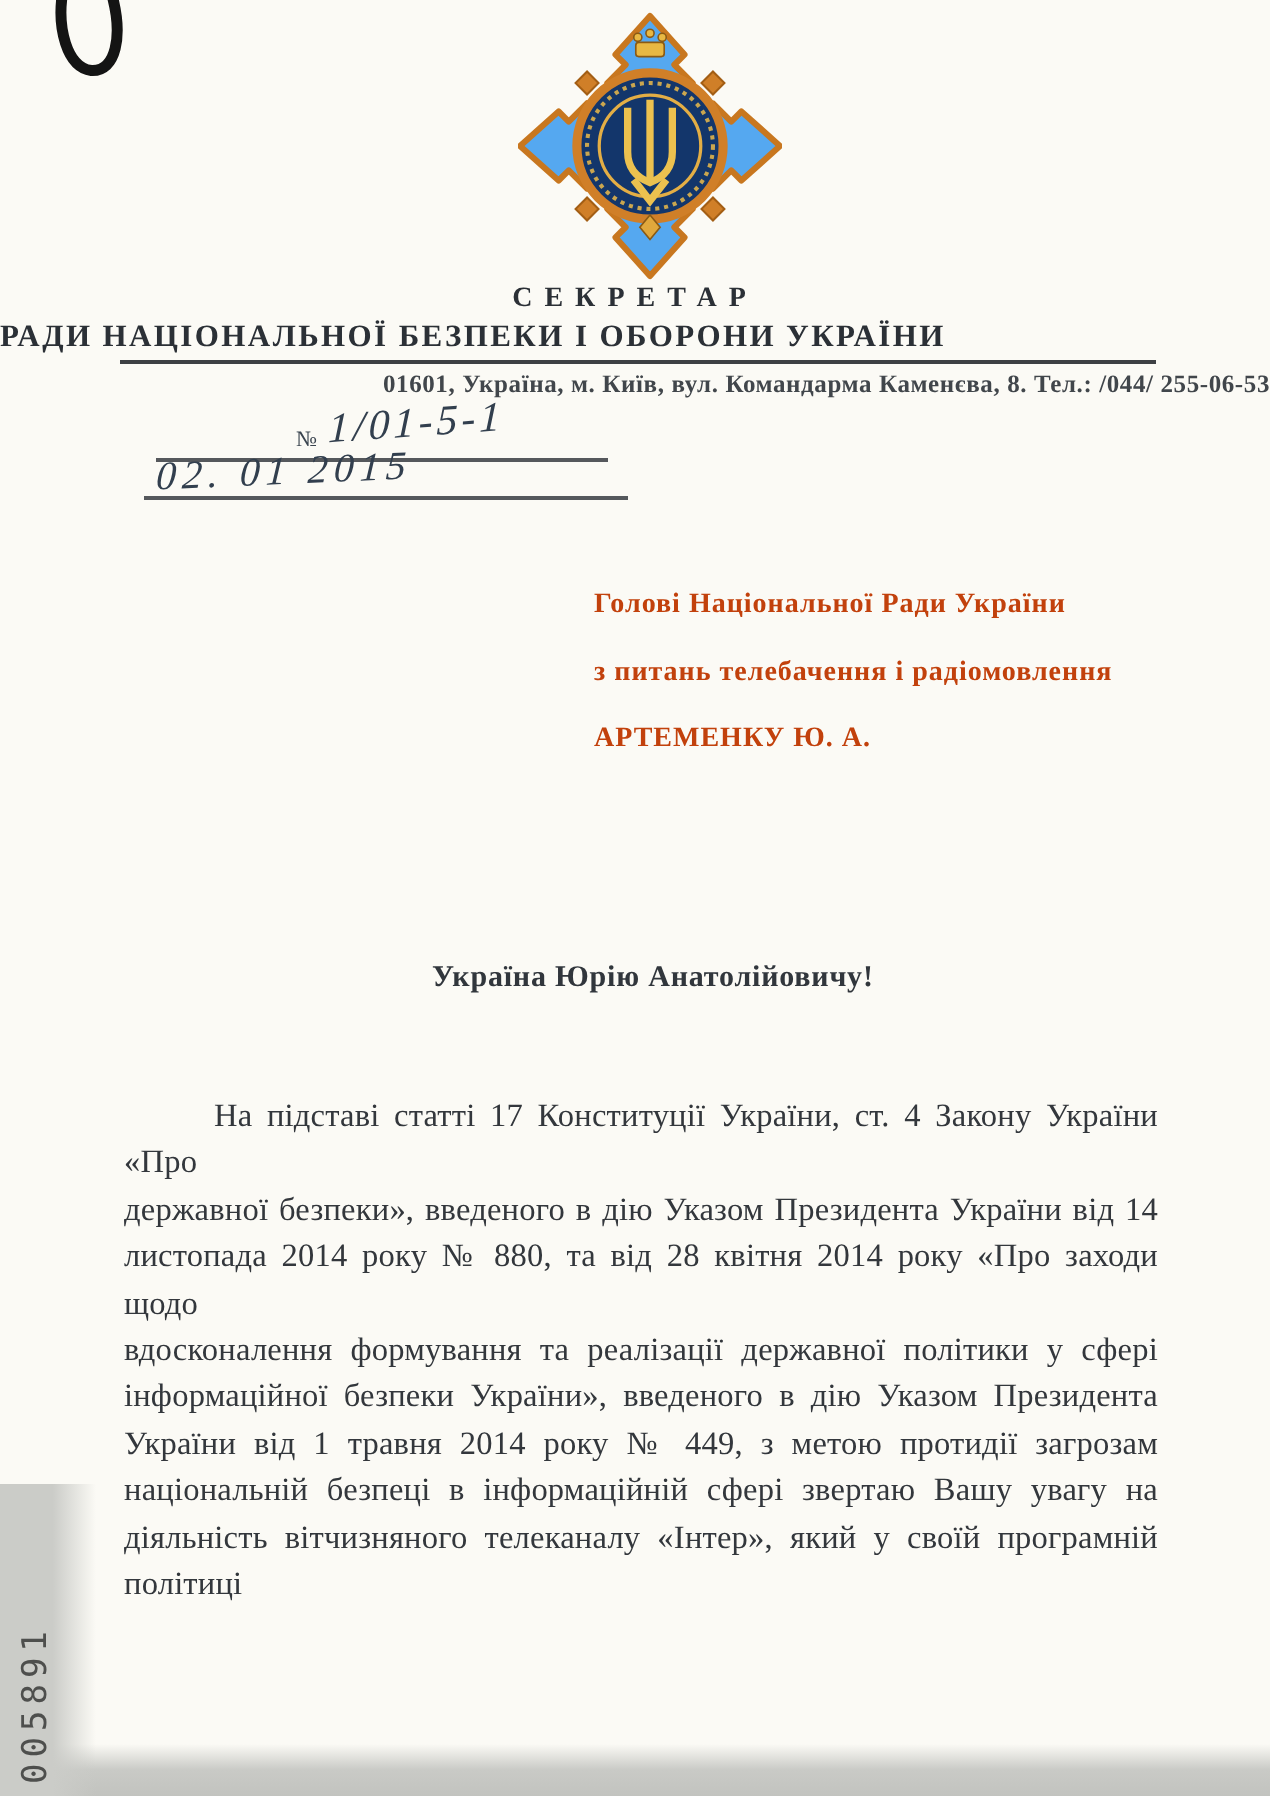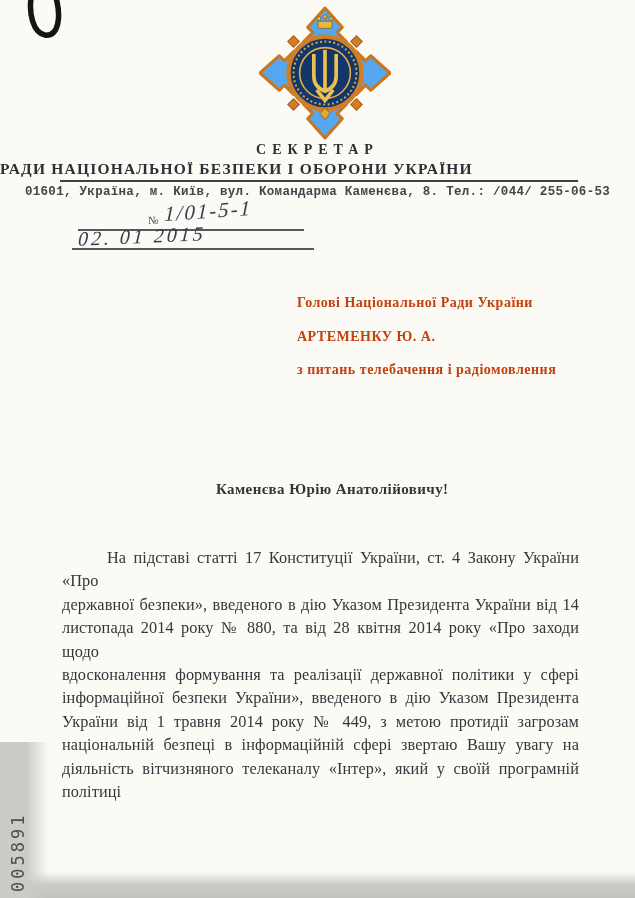--- a/index.html
+++ b/index.html
@@ -29,22 +29,22 @@
   .title1 {
     position:absolute; top:142px; left:0; width:100%; text-align:center;
     font-size:14px; font-weight:bold; letter-spacing:6px; color:#2b3036;
   }
   .title2 {
     position:absolute; top:160px; left:0; width:100%; 
     font-size:15.5px; font-weight:bold; letter-spacing:1.2px; color:#2b3036;
   }
   .hrule { position:absolute; left:60px; top:180px; width:518px; height:2px; background:#3d4044; }
   .address {
-    position:absolute; top:185px; left:0; width:100%; text-align:center;
-    font-size:12.5px; font-weight:bold; letter-spacing:0.3px; color:#41464b;font-family:Liberation Mono, monospace;
+    position:absolute; top:185px; left:0; width:100%; text-align:right;
+    font-size:12.5px; font-weight:bold; letter-spacing:0.3px; color:#41464b;
   }
   
   .ref-row1 { position:absolute; left:78px; top:207px; width:226px; height:22px; border-bottom:2px solid #55585c; }
   .ref-row2 { position:absolute; left:72px; top:229px; width:242px; height:19px; border-bottom:2px solid #55585c; }
   .ref-no-label { position:absolute; left:70px; top:7px; font-size:11px; color:#3a444f; }
   .hw {
     font-style:italic; color:#323f4e; white-space:nowrap;
     font-family:"Liberation Serif","DejaVu Serif",serif;
   }
   .hw-number { position:absolute; left:86px; top:-8px; font-size:21px; letter-spacing:2px; transform:rotate(-4deg) skewX(-6deg); }
@@ -119,25 +119,25 @@
   <div class="ref-row1">
     <span class="ref-no-label">№</span>
     <span class="hw hw-number">1/01-5-1</span>
   </div>
   <div class="ref-row2">
     <span class="hw hw-date">02. 01 2015</span>
   </div>
 
   <div class="recipient">
     <div>Голові Національної Ради України</div>
+    <div>з питань телебачення і радіомовлення</div>
     <div>АРТЕМЕНКУ Ю. А.</div>
-    <div>з питань телебачення і радіомовлення</div>
   </div>
 
-  <div class="salutation">Каменєва Юрію Анатолійовичу!</div>
+  <div class="salutation">Україна Юрію Анатолійовичу!</div>
 
   <div class="body-text">
     <div class="para">
         <div class="line">На підставі статті 17 Конституції України, ст. 4 Закону України «Про</div>
         <div class="line">державної безпеки», введеного в дію Указом Президента України від 14</div>
         <div class="line">листопада 2014 року № 880, та від 28 квітня 2014 року «Про заходи щодо</div>
         <div class="line">вдосконалення формування та реалізації державної політики у сфері</div>
         <div class="line">інформаційної безпеки України», введеного в дію Указом Президента</div>
         <div class="line">України від 1 травня 2014 року № 449, з метою протидії загрозам</div>
         <div class="line">національній безпеці в інформаційній сфері звертаю Вашу увагу на</div>

